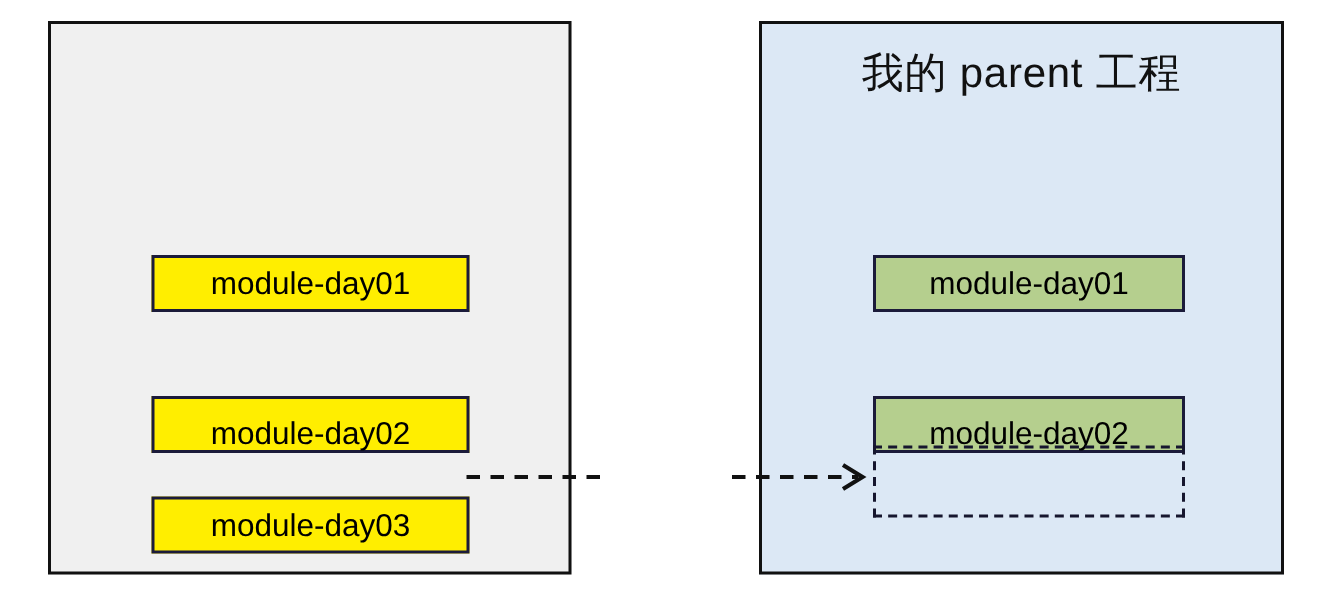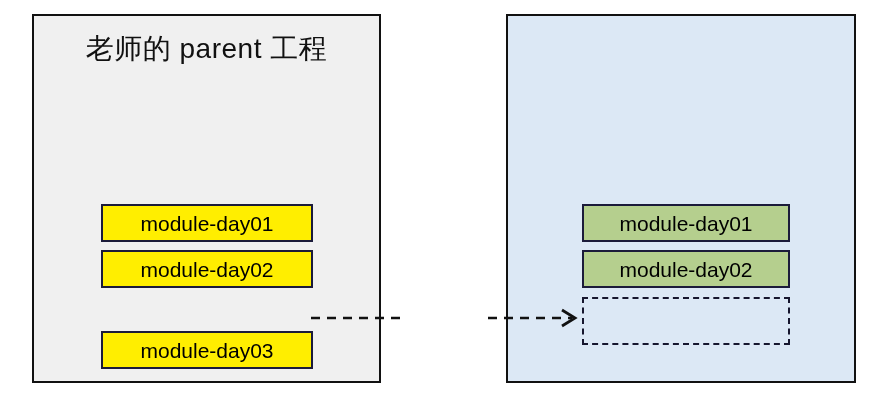--- a/index.html
+++ b/index.html
@@ -73,22 +73,22 @@
     left: 99px;
     width: 212px;
     height: 38px;
   }
   .module-green {
     background: #b5cf8e;
     left: 580px;
     width: 208px;
     height: 38px;
   }
-  .row1 { top: 188px; justify-content: center; }
-  .row2 { top: 234px; }
+  .row1 { top: 154px; justify-content: center; }
+  .row2 { top: 248px; align-items: flex-end; }
   .row3 { top: 299px; margin-top: 16px; }
 
   .module-empty {
     position: absolute;
     box-sizing: border-box;
     left: 580px;
     top: 295px;
     width: 208px;
     height: 48px;
     background: transparent;
@@ -115,36 +115,36 @@
     white-space: nowrap;
     background: #ffffff;
   }
 </style>
 </head>
 <body>
 
 <div class="stage">
 
   <div class="panel panel-left">
-    <div class="panel-title">老师的 parent 工程</div>
 
     <div class="module-box module-yellow row1" style="left:67px;">
       <span>module-day01</span>
     </div>
 
     <div class="module-box module-yellow row2" style="left:67px;">
       <span>module-day02</span>
     </div>
 
     <div class="module-box module-yellow row3" style="left:67px;">
       <span>module-day03</span>
     </div>
   </div>
 
   <div class="panel panel-right">
+    <div class="panel-title">我的 parent 工程</div>
 
     <div class="module-box module-green row1" style="left:74px;">
       <span>module-day01</span>
     </div>
 
     <div class="module-box module-green row2" style="left:74px;">
       <span>module-day02</span>
     </div>
 
     <div class="module-empty" style="left:74px; top:281px;">

